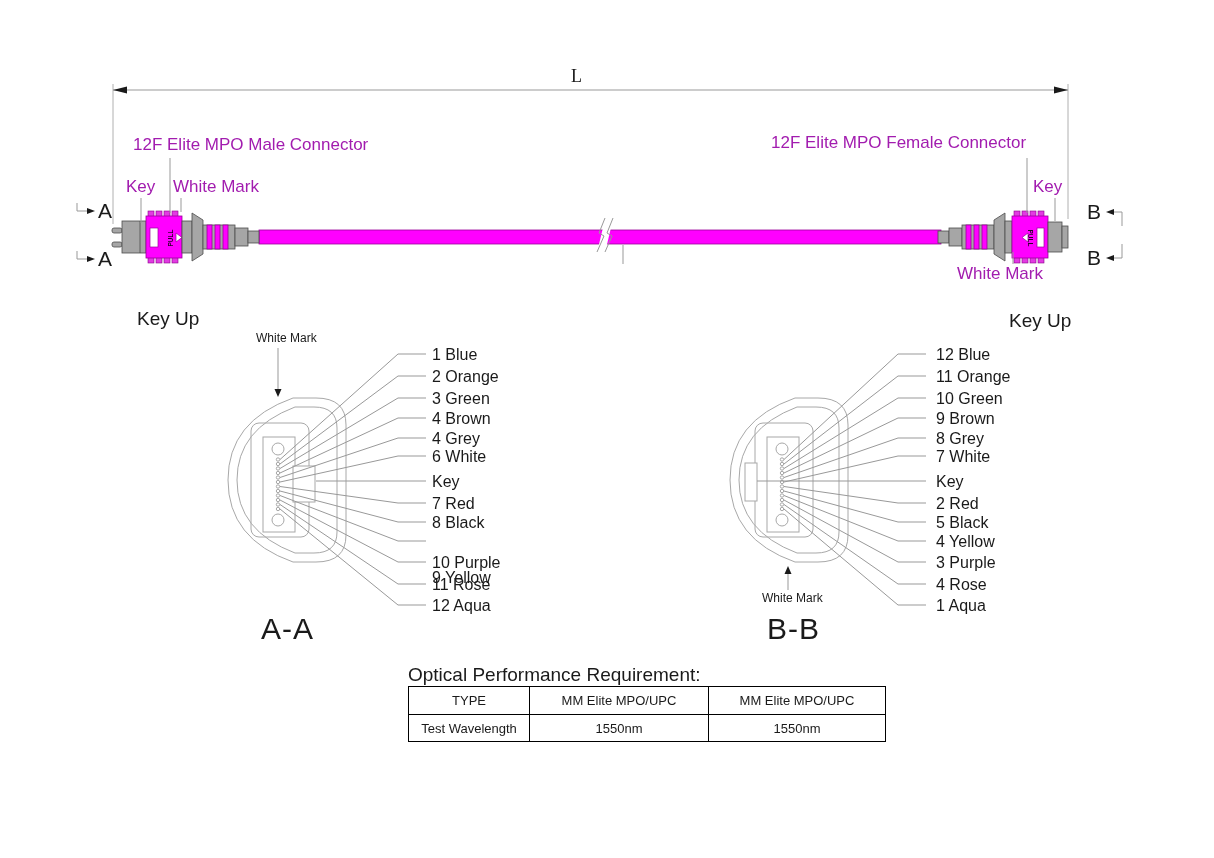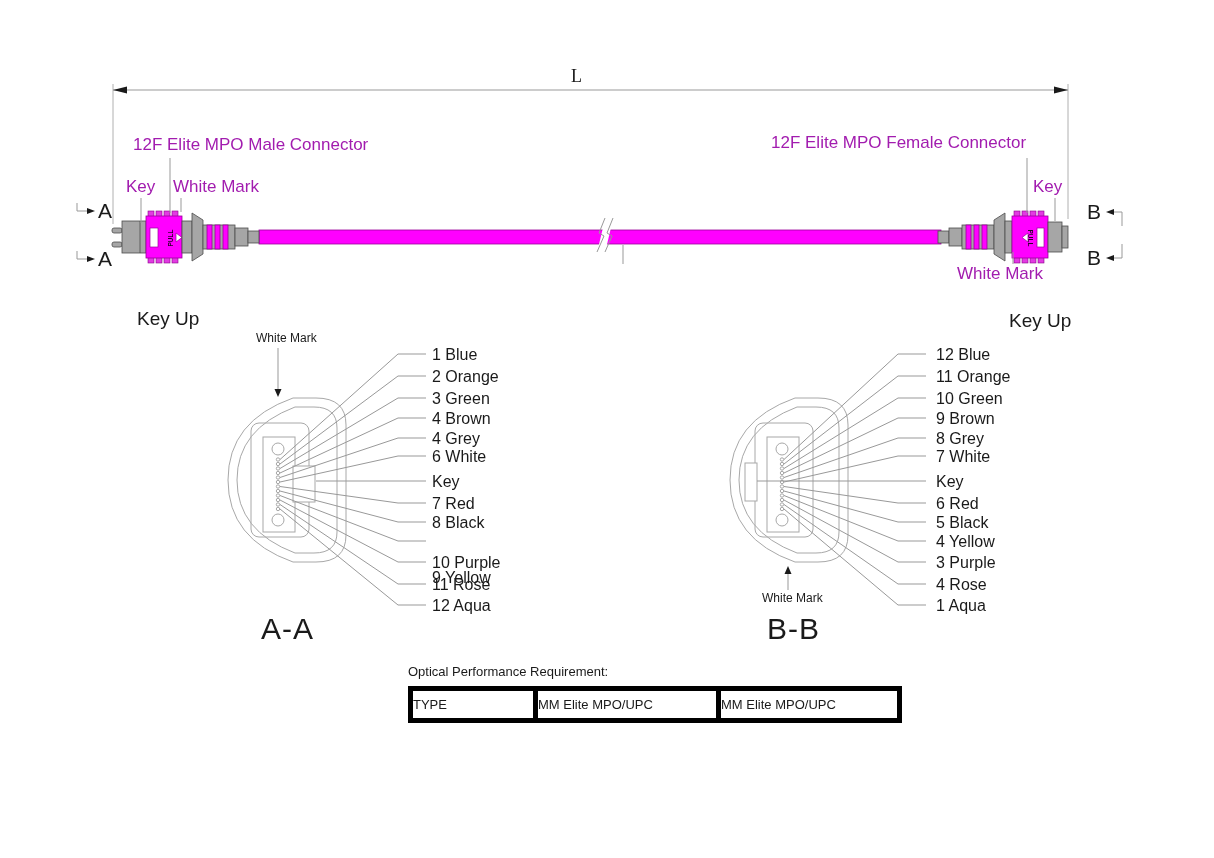--- a/index.html
+++ b/index.html
@@ -6,24 +6,24 @@
   .canvas{position:relative;width:1214px;height:858px;background:#fff;overflow:hidden;
           font-family:"Liberation Sans",sans-serif;color:#1a1a1a;}
   svg{position:absolute;left:0;top:0;}
   .lbl{position:absolute;font-size:17px;white-space:nowrap;color:#a21caf;}
   .dimlbl{position:absolute;font-family:"Liberation Serif",serif;font-size:18px;}
   .secletter{position:absolute;font-size:21px;white-space:nowrap;}
   .keyup{position:absolute;font-size:19px;white-space:nowrap;}
   .smark{position:absolute;font-size:12px;white-space:nowrap;}
   .fiber-label{position:absolute;font-size:16px;white-space:nowrap;}
   .view-title{position:absolute;font-size:30px;letter-spacing:1px;white-space:nowrap;}
-  .tbl-title{position:absolute;left:408px;top:664px;font-size:13px;}
+  .tbl-title{position:absolute;left:408px;top:664px;font-size:19px;}
   table.perf{position:absolute;left:408px;top:686px;border-collapse:collapse;
              font-size:13px;table-layout:fixed;}
-  table.perf td{border:5px solid #000000;vertical-align:middle;
+  table.perf td{border:1px solid #000000;text-align:center;vertical-align:middle;
                 height:26.7px;padding:0;}
   .c1{width:120px;} .c2{width:178px;} .c3{width:176px;}
   
   .ol{fill:none;stroke:#a8a8a8;stroke-width:1;}
   .ld{stroke:#999;stroke-width:1;fill:none;}
   .ext{stroke:#b0b0b0;stroke-width:1;}
   .grey{fill:#a6a6a6;stroke:#4d4d4d;stroke-width:0.8;}
   .mag{fill:#ff00ff;stroke:#9a009a;stroke-width:0.8;}
   .ridge{fill:#e23ae2;stroke:#8a008a;stroke-width:0.6;}
   .blk{fill:#1a1a1a;stroke:none;}
@@ -248,32 +248,37 @@
   <div class="fiber-label" style="left:432px;top:597px;">12 Aqua</div>
 </div>
 <div>
   <div class="fiber-label" style="left:936px;top:346px;">12 Blue</div>
   <div class="fiber-label" style="left:936px;top:368px;">11 Orange</div>
   <div class="fiber-label" style="left:936px;top:390px;">10 Green</div>
   <div class="fiber-label" style="left:936px;top:410px;">9 Brown</div>
   <div class="fiber-label" style="left:936px;top:430px;">8 Grey</div>
   <div class="fiber-label" style="left:936px;top:448px;">7 White</div>
   <div class="fiber-label" style="left:936px;top:473px;">Key</div>
-  <div class="fiber-label" style="left:936px;top:495px;">6 Red</div>
+  <div class="fiber-label" style="left:936px;top:495px;">2 Red</div>
   <div class="fiber-label" style="left:936px;top:514px;">5 Black</div>
   <div class="fiber-label" style="left:936px;top:533px;">4 Yellow</div>
   <div class="fiber-label" style="left:936px;top:554px;">3 Purple</div>
   <div class="fiber-label" style="left:936px;top:576px;">4 Rose</div>
   <div class="fiber-label" style="left:936px;top:597px;">1 Aqua</div>
 </div>
 
 <div class="tbl-title">Optical Performance Requirement:</div>
 <table class="perf">
   <tbody>
         <tr>
     <td class="c1">TYPE</td>
     <td class="c2">MM Elite MPO/UPC</td>
     <td class="c3">MM Elite MPO/UPC</td>
   </tr>
+  <tr>
+    <td class="c1">Test Wavelength</td>
+    <td class="c2">1550nm</td>
+    <td class="c3">1550nm</td>
+  </tr>
 </tbody>
     </table>
 
 </div>
 
 </body></html>

